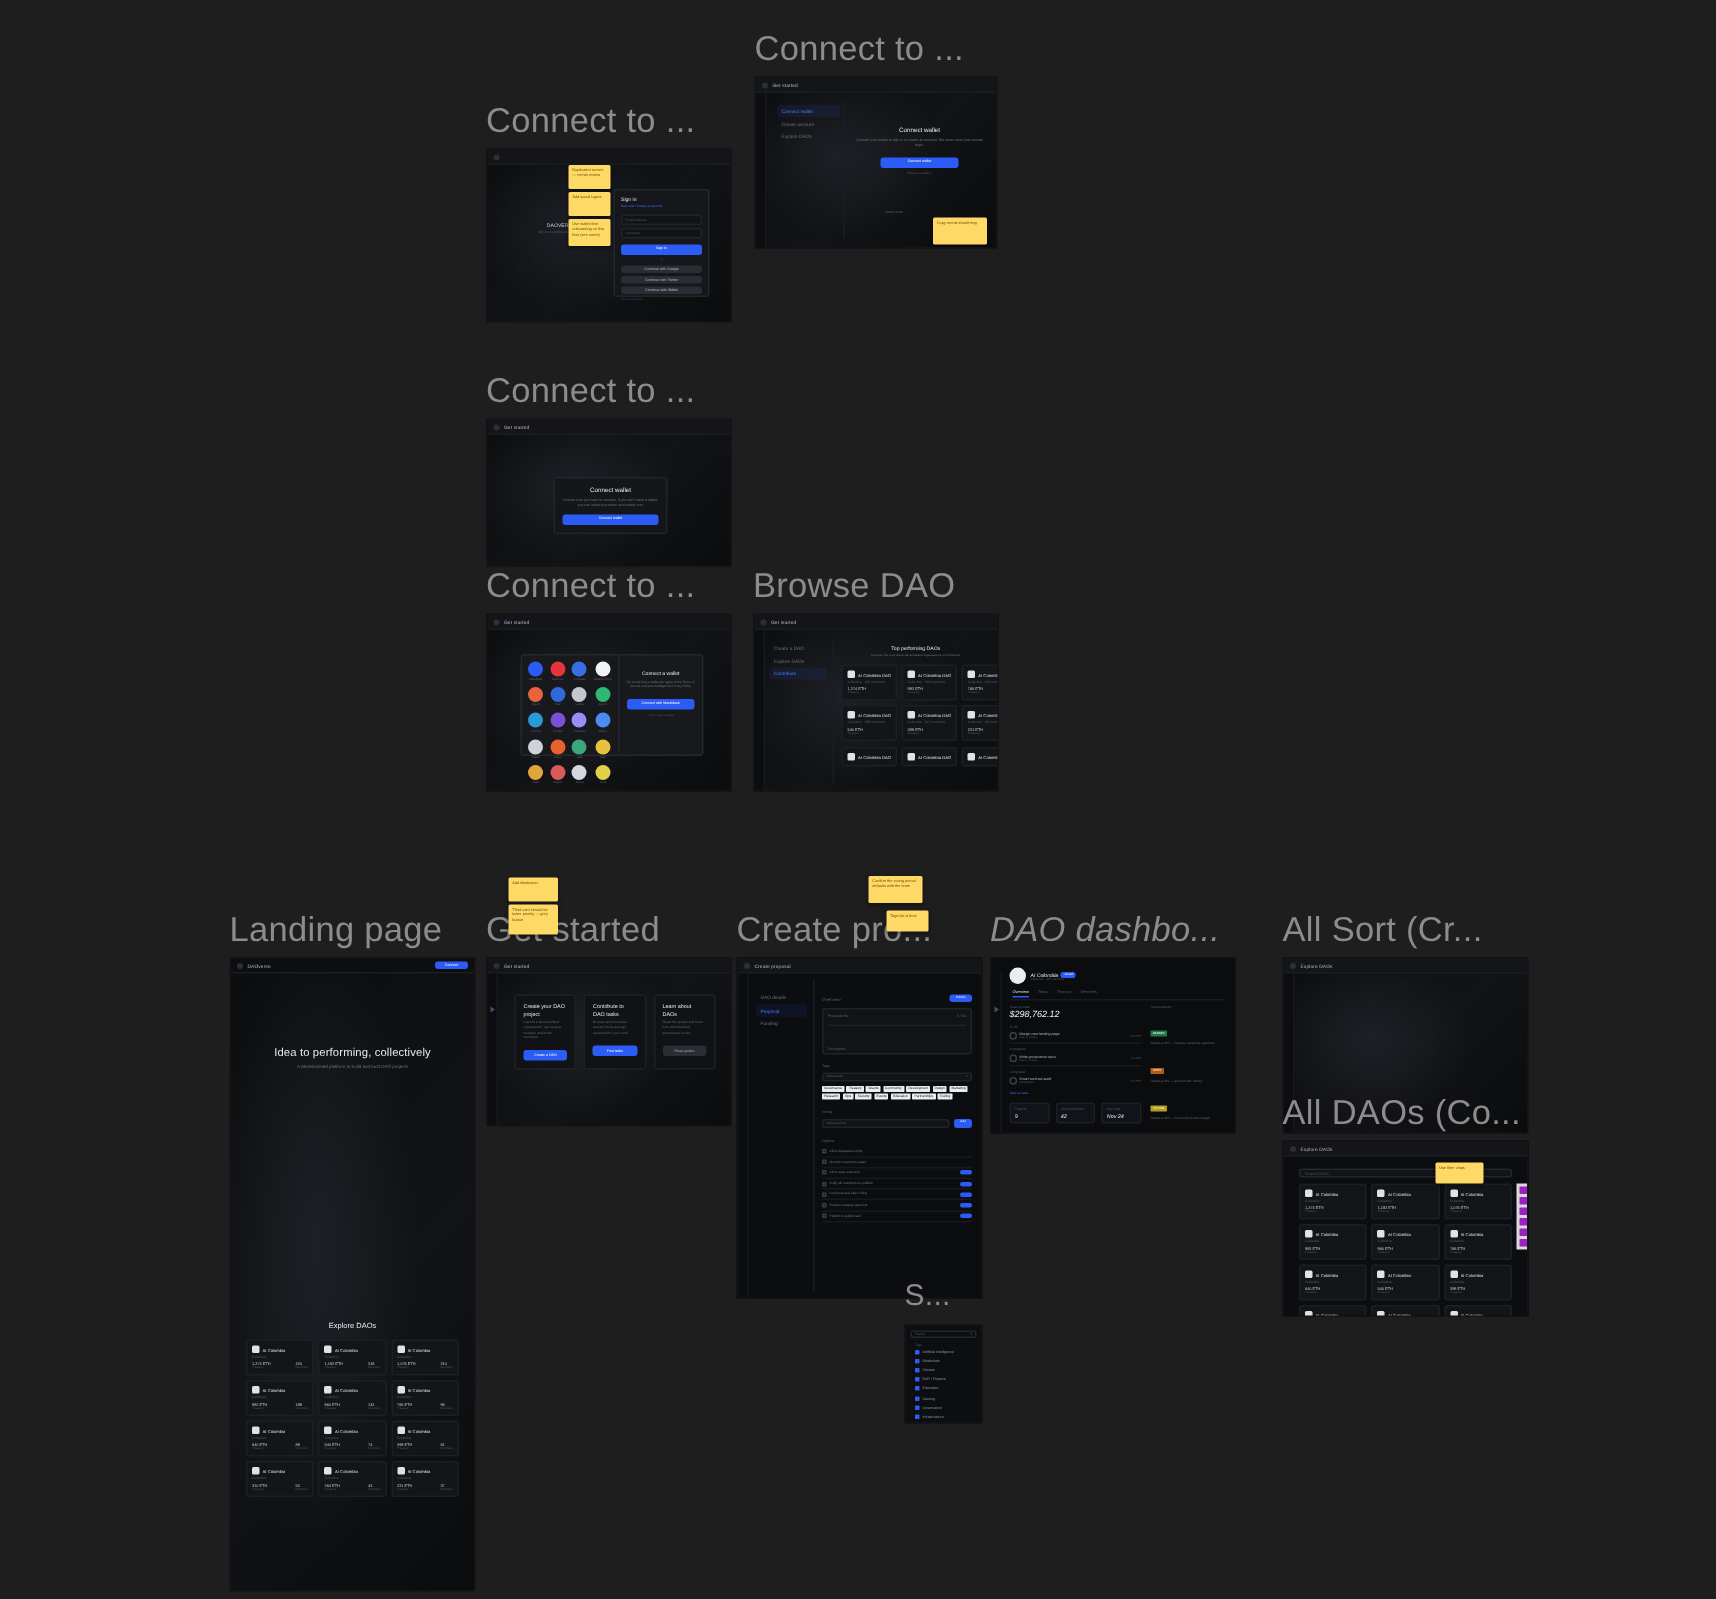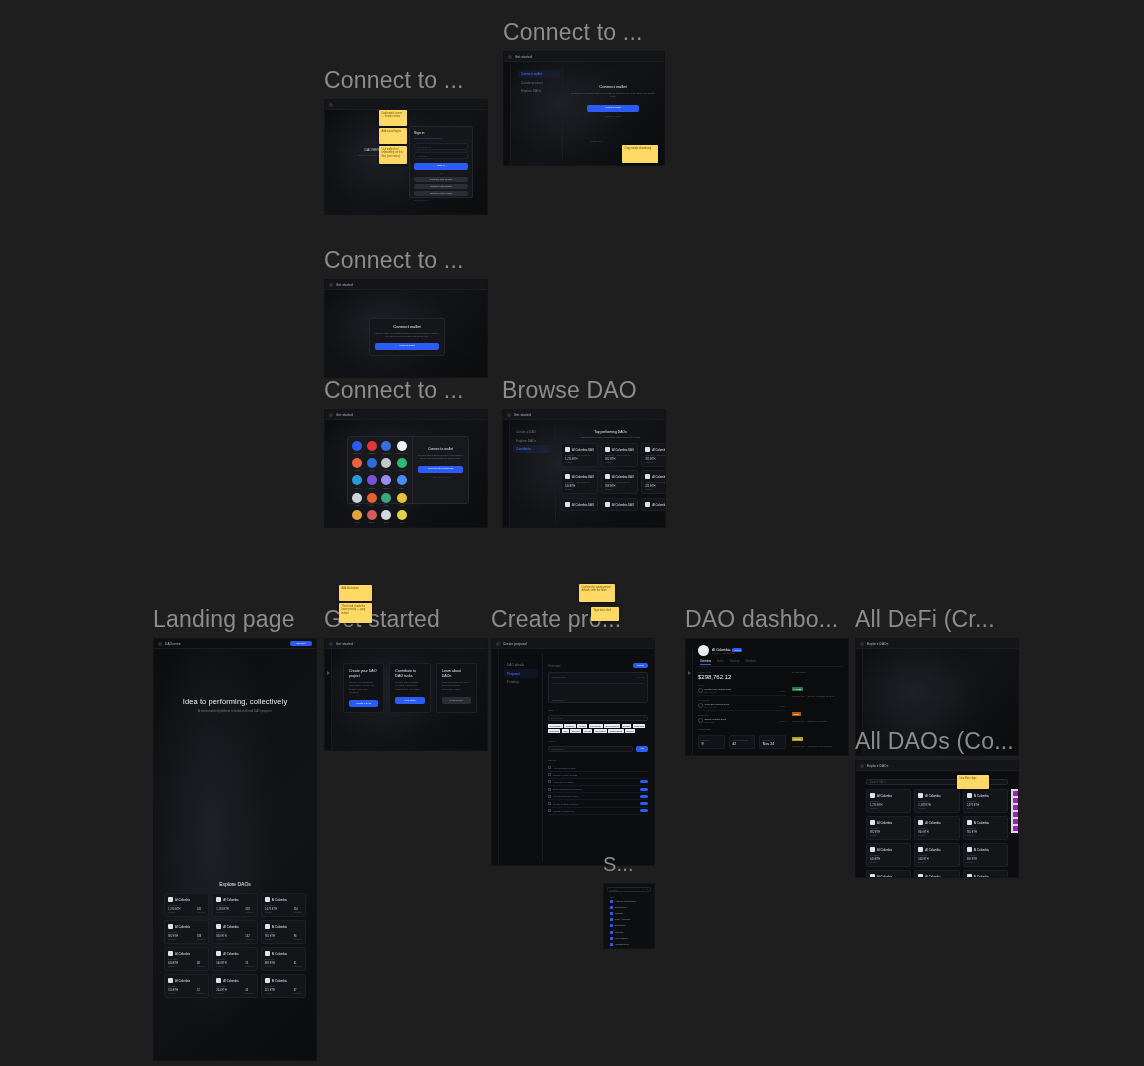--- a/index.html
+++ b/index.html
@@ -895,21 +895,21 @@
             <div class="sel-row">
               <div class="sel-ck"></div>
               <div class="sel-tx">Infrastructure</div>
             </div>
             <div class="sel-row"></div>
           </div>
       </div>
     </div>
   </div>
 
-  <div class="frame-wrap" style="left:685px; top:605px;">
+  <div class="frame-wrap" style="left:660px; top:605px;font-style:italic;">
     <div class="frame-title">DAO dashbo...</div>
     <div class="frame" style="width:164px; height:118px; background:#0b0c0e;">
       <div class="railleft">
         <div class="rail-arrow"></div>
       </div>
       <div style="position:absolute; left:12px; right:6px; top:6px; display:flex; align-items:center; gap:3px;">
         <div style="width:11px; height:11px; border-radius:50%; background:#e9ecf1; flex:none;"></div>
         <div>
           <div style="display:flex; align-items:center; gap:2px;">
             <span style="font-size:3.4px; color:#eef1f5;">AI Colombia</span>
@@ -980,21 +980,21 @@
             <div class="act-item"><span class="act-badge" style="background: rgb(181, 90, 18);">OPEN</span><div class="act-txt">Proposal #19 — Grant for dev tooling</div></div>
             <div class="act-item"><span class="act-badge" style="background: rgb(176, 160, 32);">VOTING</span><div class="act-txt">Proposal #20 — Community events budget</div></div>
             <div class="act-item"></div>
           </div>
 
       </div>
     </div>
   </div>
 
   <div class="frame-wrap" style="left:855px; top:605px;">
-    <div class="frame-title">All DeFi (Cr...</div>
+    <div class="frame-title">All Sort (Cr...</div>
     <div class="frame bg-hero" style="width:164px; height:118px;">
       <svg class="wire" viewBox="0 0 164 118">
         <g stroke="#26292f" fill="none" stroke-width=".45" opacity=".7">
           <path d="M82 14 L104 58 L82 100 L60 58 Z"></path>
             <path d="M60 58 L104 58"></path>
             <path d="M82 14 L82 100"></path>
           <path d="M20 8 L82 58 L20 108"></path>
             <path d="M144 8 L82 58 L144 108"></path>
         </g>
       </svg>

